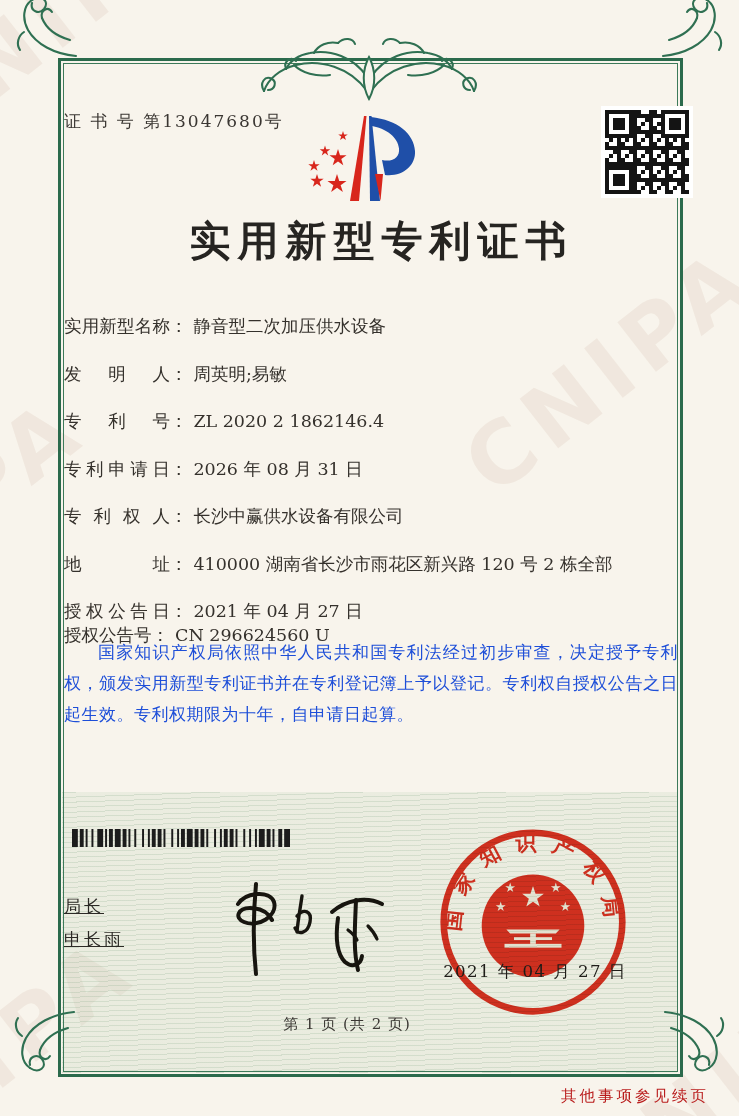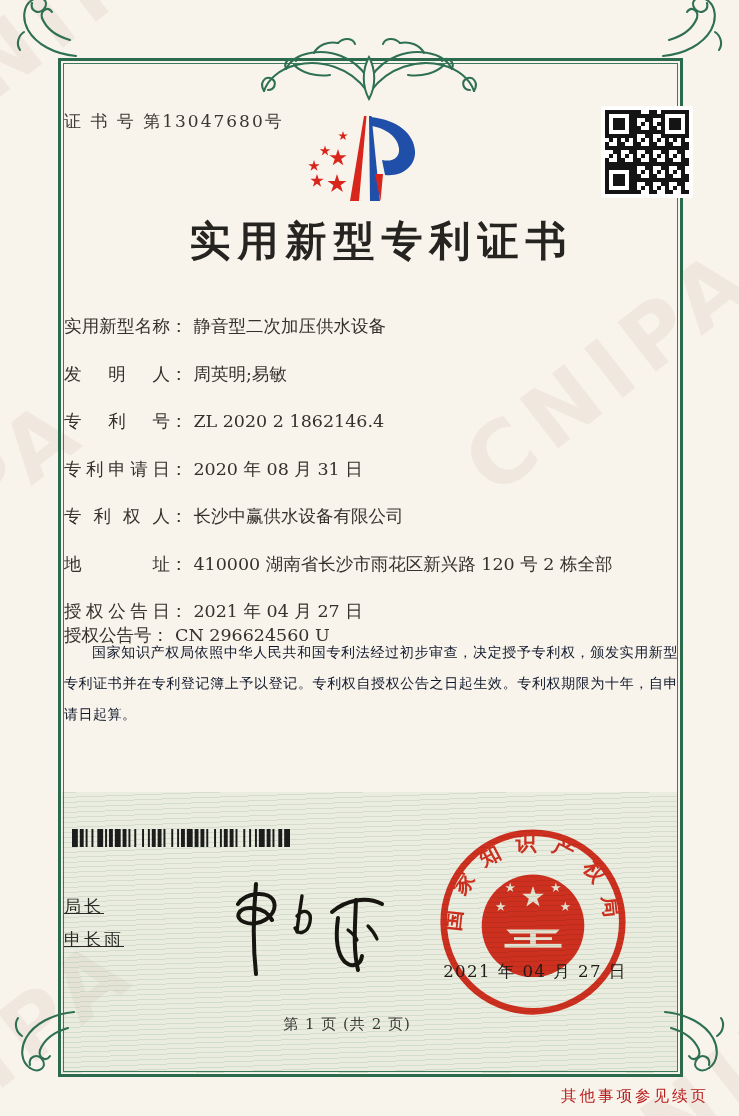--- a/index.html
+++ b/index.html
@@ -42,22 +42,22 @@
     font-size:41px; font-weight:bold; letter-spacing:7px; color:#262421;margin-left:24px;
   }
   .fields{position:absolute; left:64px; top:314px; width:614px; z-index:6; font-size:17.5px;}
   .frow{margin-bottom:23.5px; line-height:24px; white-space:nowrap; color:#35312c;}
   .flabel{display:inline-block; width:6.05em; text-align:justify; text-align-last:justify; vertical-align:bottom;}
   .colon{margin-right:6px;}
   .frow.two{display:flex;flex-direction:column;}
   .frow.two .cell1{width:334px;}
   .paras{position:absolute; left:64px; top:637px; width:614px; z-index:6;}
   .paras p{
-    margin:0; font-size:14px; line-height:31px; text-indent:2em;
-    text-align:justify; letter-spacing:0.5px; color:#0f172a;
+    margin:0; font-size:17px; line-height:31px; text-indent:2em;
+    text-align:justify; letter-spacing:0.5px; color:#1d4ed8;
   }
   .barcode{position:absolute; left:72px; top:829px; z-index:6;}
   .officer{
     position:absolute; left:64px; top:890px; z-index:6;
     font-family:"DejaVu Sans", sans-serif; font-size:17px; line-height:33px; letter-spacing:3px; color:#2c2a26;text-decoration:underline;
   }
   .signature{position:absolute; left:198px; top:878px; z-index:7;}
   .seal{position:absolute; left:438px; top:827px; z-index:8; mix-blend-mode:multiply; opacity:0.95;}
   .pageinfo{position:absolute; left:0; right:45px; top:1015px; z-index:6; text-align:center; font-size:15px; letter-spacing:1px; color:#3a3733;}
   .contnote{position:absolute; left:0; right:30px; top:1086px; z-index:6; text-align:right; font-size:15.5px; letter-spacing:3px; color:#b91c1c;}
@@ -425,21 +425,21 @@
     <div class="frow">
       <span class="flabel">实用新型名称</span><span class="colon">：</span><span class="fval">静音型二次加压供水设备</span>
     </div>
     <div class="frow">
       <span class="flabel">发明人</span><span class="colon">：</span><span class="fval">周英明;易敏</span>
     </div>
     <div class="frow">
       <span class="flabel">专利号</span><span class="colon">：</span><span class="fval">ZL 2020 2 1862146.4</span>
     </div>
     <div class="frow">
-      <span class="flabel">专利申请日</span><span class="colon">：</span><span class="fval">2020 年 08 月 31 日</span>
+      <span class="flabel">专利申请日</span><span class="colon">：</span><span class="fval">2026 年 08 月 31 日</span>
     </div>
     <div class="frow">
       <span class="flabel">专利权人</span><span class="colon">：</span><span class="fval">长沙中赢供水设备有限公司</span>
     </div>
     <div class="frow">
       <span class="flabel">地址</span><span class="colon">：</span><span class="fval">410000 湖南省长沙市雨花区新兴路 120 号 2 栋全部</span>
     </div>
     <div class="frow two">
       <span class="cell1">
         <span class="flabel">授权公告日</span><span class="colon">：</span><span class="fval">2021 年 04 月 27 日</span>

